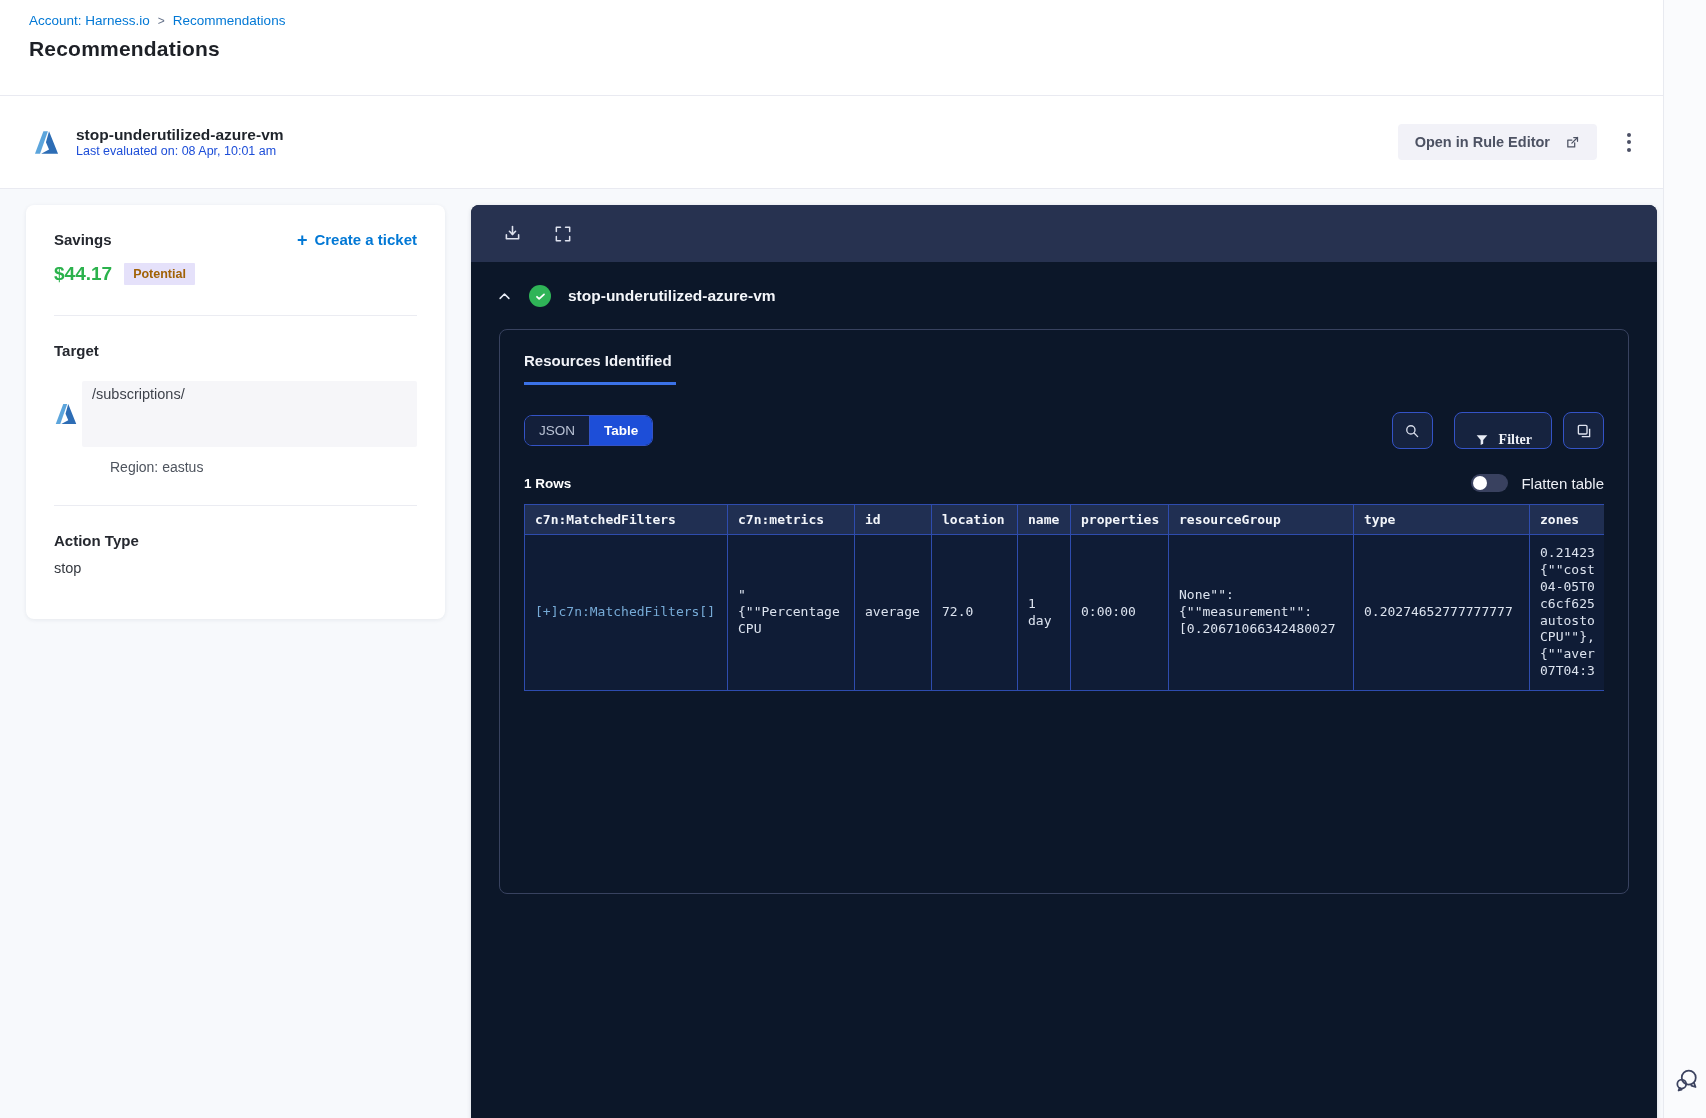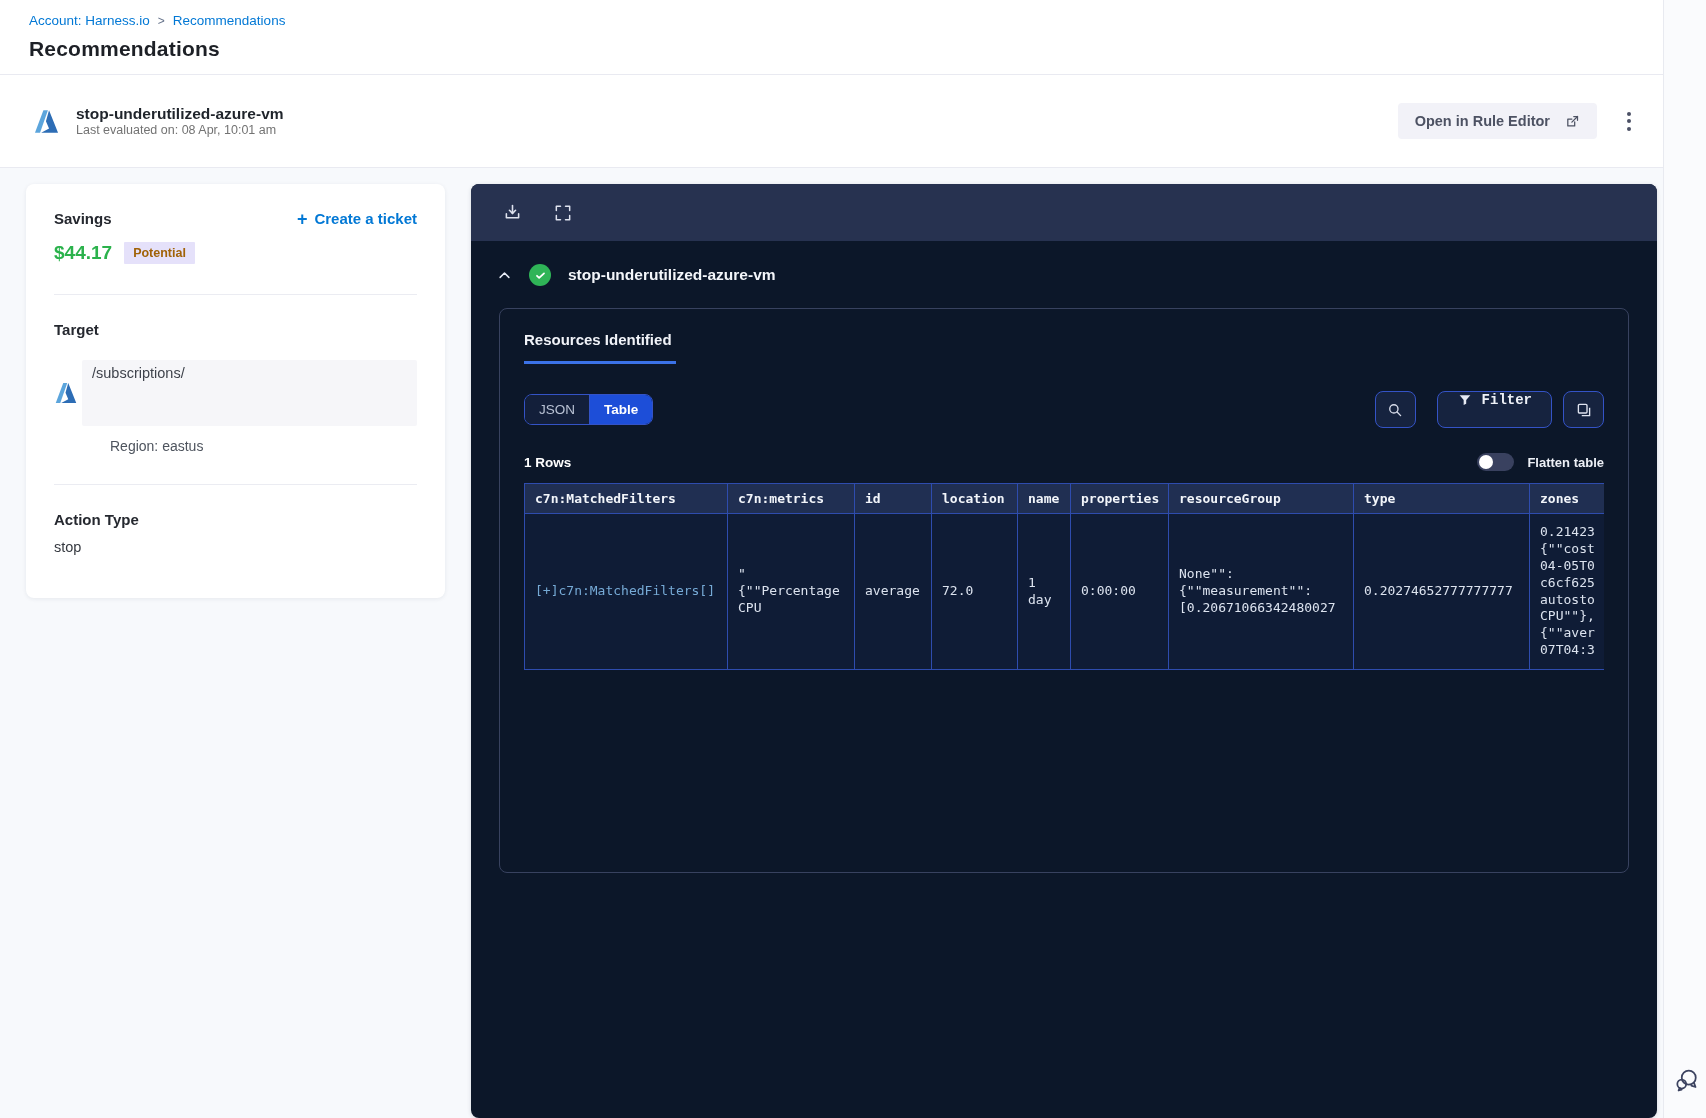--- a/index.html
+++ b/index.html
@@ -13,32 +13,32 @@
   
   .right-strip {
     position: absolute; left: 1663px; top: 0; width: 43px; height: 1118px;
     background: #fafbfd; border-left: 1px solid #e8eaf0;
   }
   .chat-fab { position: absolute; left: 9px; bottom: 24px; width: 28px; height: 28px; cursor: pointer; }
 
   .main-col { position: absolute; left: 0; top: 0; width: 1663px; height: 1118px; }
 
   
-  .top-bar { height: 75px; background: #fff; border-bottom: 1px solid #e9eaf1; padding: 13px 0 0 29px; }
+  .top-bar { height: 96px; background: #fff; border-bottom: 1px solid #e9eaf1; padding: 13px 0 0 29px; }
   .breadcrumb { font-size: 13.5px; display: flex; gap: 8px; align-items: center; }
   .breadcrumb a { color: #0278d5; text-decoration: none; cursor: pointer; }
   .crumb-sep { color: #67748c; font-size: 12px; }
   .page-title { margin-top: 9px; font-size: 21px; font-weight: 700; color: #1d2026; letter-spacing: .2px; }
 
   
   .rec-header { height: 93px; background: #fff; border-bottom: 1px solid #e9eaf1;
     display: flex; align-items: center; padding: 0 26px 0 33px; }
   .rec-head-text { margin-left: 16px; }
   .rec-title { font-size: 15.5px; font-weight: 700; color: #1f242b; }
-  .rec-sub { font-size: 12.5px; color: #737373; }
+  .rec-sub { font-size: 12.5px; color: #1d4ed8; }
   .rec-spacer { flex: 1; }
   .rule-editor-btn { display: inline-flex; align-items: center; gap: 15px; background: #f2f2f8;
     border: none; border-radius: 4px; padding: 10px 17px; font-size: 14.5px; font-weight: 600;
     color: #4d5263; cursor: pointer; font-family: inherit; }
   .kebab { margin-left: 24px; display: flex; flex-direction: column; gap: 3.5px; padding: 6px; cursor: pointer; }
   .kebab span { width: 4px; height: 4px; border-radius: 50%; background: #4b5065; }
 
   
   .content { height: 950px; background: #f7f9fc; padding: 16px 0 0 26px; display: flex; align-items: flex-start; }
 
@@ -82,30 +82,30 @@
   .controls-row { margin: 27px 24px 0; display: flex; align-items: center; }
   .seg { display: inline-flex; border: 1px solid #3453c6; border-radius: 8px; overflow: hidden; }
   .seg-item { padding: 7px 14px; font-size: 13.5px; cursor: pointer; }
   .seg-json { color: #b9c2d4; background: #131f3a; border-right: 1px solid #3453c6; }
   .seg-table { color: #ffffff; font-weight: 700; background: #1d4ed8; }
   .ctrl-spacer { flex: 1; }
   .icon-btn { width: 41px; height: 37px; border: 1px solid #3453c6; border-radius: 8px;
     background: #16233f; display: flex; align-items: center; justify-content: center;
     cursor: pointer; margin-left: 11px; }
   .filter-btn { height: 37px; border: 1px solid #3453c6; border-radius: 8px; background: #16233f;
-    color: #eef1f7; font-weight: 700; font-size: 14px; display: inline-flex; align-items: flex-start;
-    gap: 9px; padding: 0 19px; cursor: pointer; margin-left: 21px; font-family: Liberation Mono, monospace; }
+    color: #eef1f7; font-weight: 700; font-size: 14px; display: inline-flex; align-items: flex-end;
+    gap: 9px; padding: 0 19px; cursor: pointer; margin-left: 21px; font-family: Liberation Serif, serif; }
 
   .rows-row { margin: 25px 24px 12px; display: flex; justify-content: space-between; align-items: center; }
   .rows-count { color: #ffffff; font-size: 13.5px; font-weight: 700; }
   .flatten-group { display: flex; align-items: center; gap: 13px; }
   .toggle { width: 37px; height: 18px; border-radius: 9px; background: #39415f; position: relative; cursor: pointer; }
   .toggle-knob { width: 14px; height: 14px; border-radius: 50%; background: #fff;
     position: absolute; left: 2px; top: 2px; }
-  .flatten-label { color: #edf0f6; font-size: 13px; font-weight: bold; }
+  .flatten-label { color: #edf0f6; font-size: 15px; }
 
   .table-clip { margin: 0 24px; overflow: hidden; }
   table.res-table { width: 1145px; table-layout: fixed; border-collapse: collapse;
     font-family: "DejaVu Sans Mono", monospace; }
   .res-table th { background: #202f52; color: #f2f5fa; font-size: 13px; font-weight: 700;
     text-align: left; padding: 7px 10px; border: 1px solid #2e4cae; white-space: nowrap; overflow: hidden; }
   .res-table td { background: #0f1c36; color: #dce3ef; font-size: 13px; padding: 10px;
     border: 1px solid #2e4cae; height: 150px; vertical-align: middle; white-space: pre-line;
     overflow: hidden; line-height: 1.3; }
   .res-table td.cell-link { color: #76aad6; cursor: pointer; }

